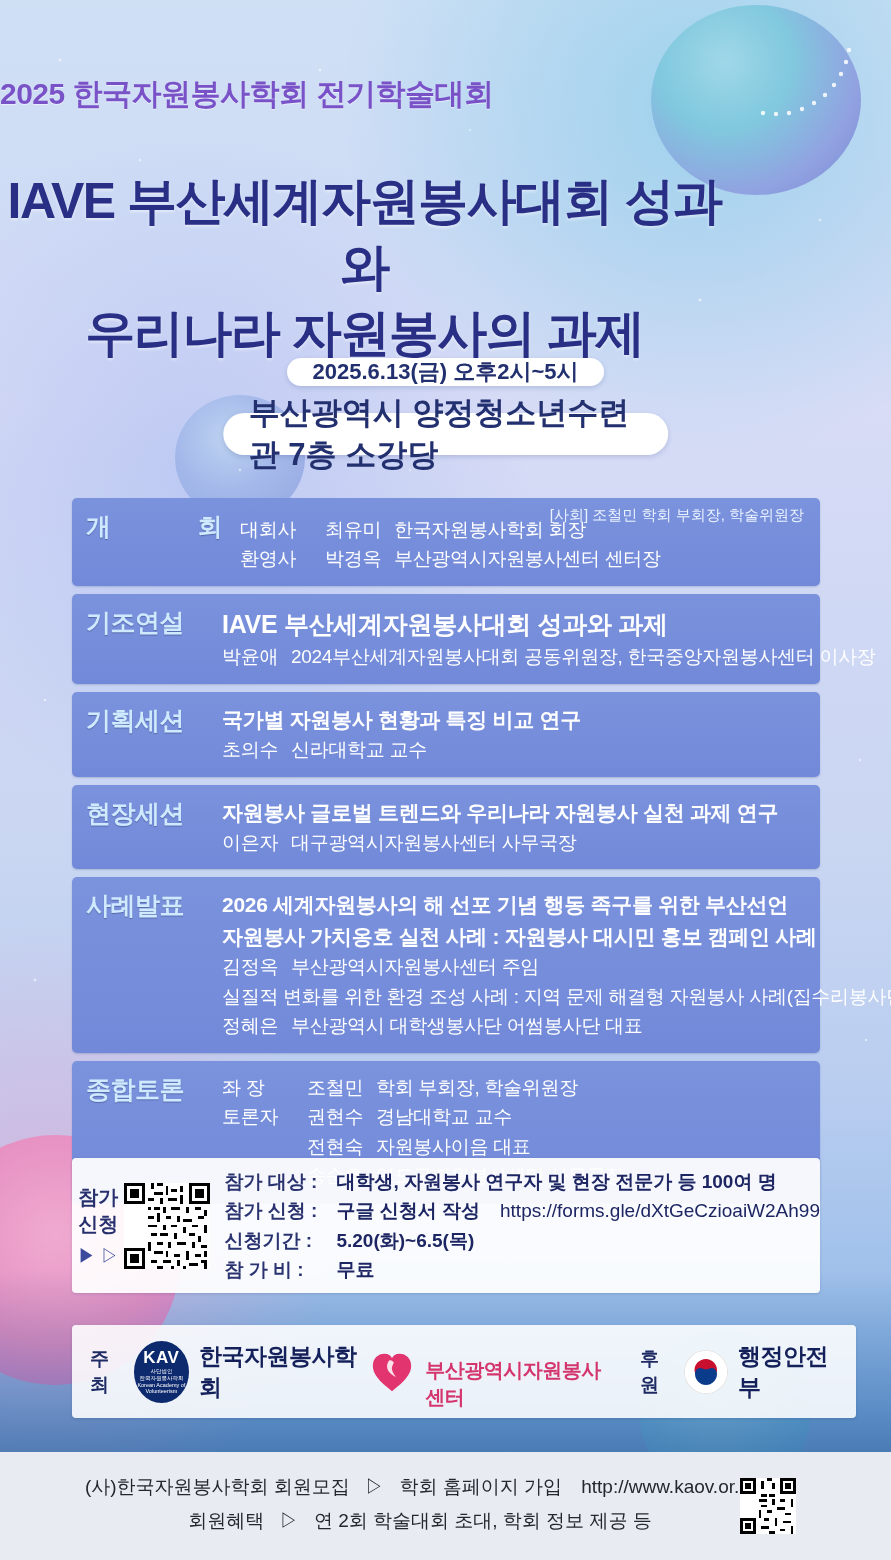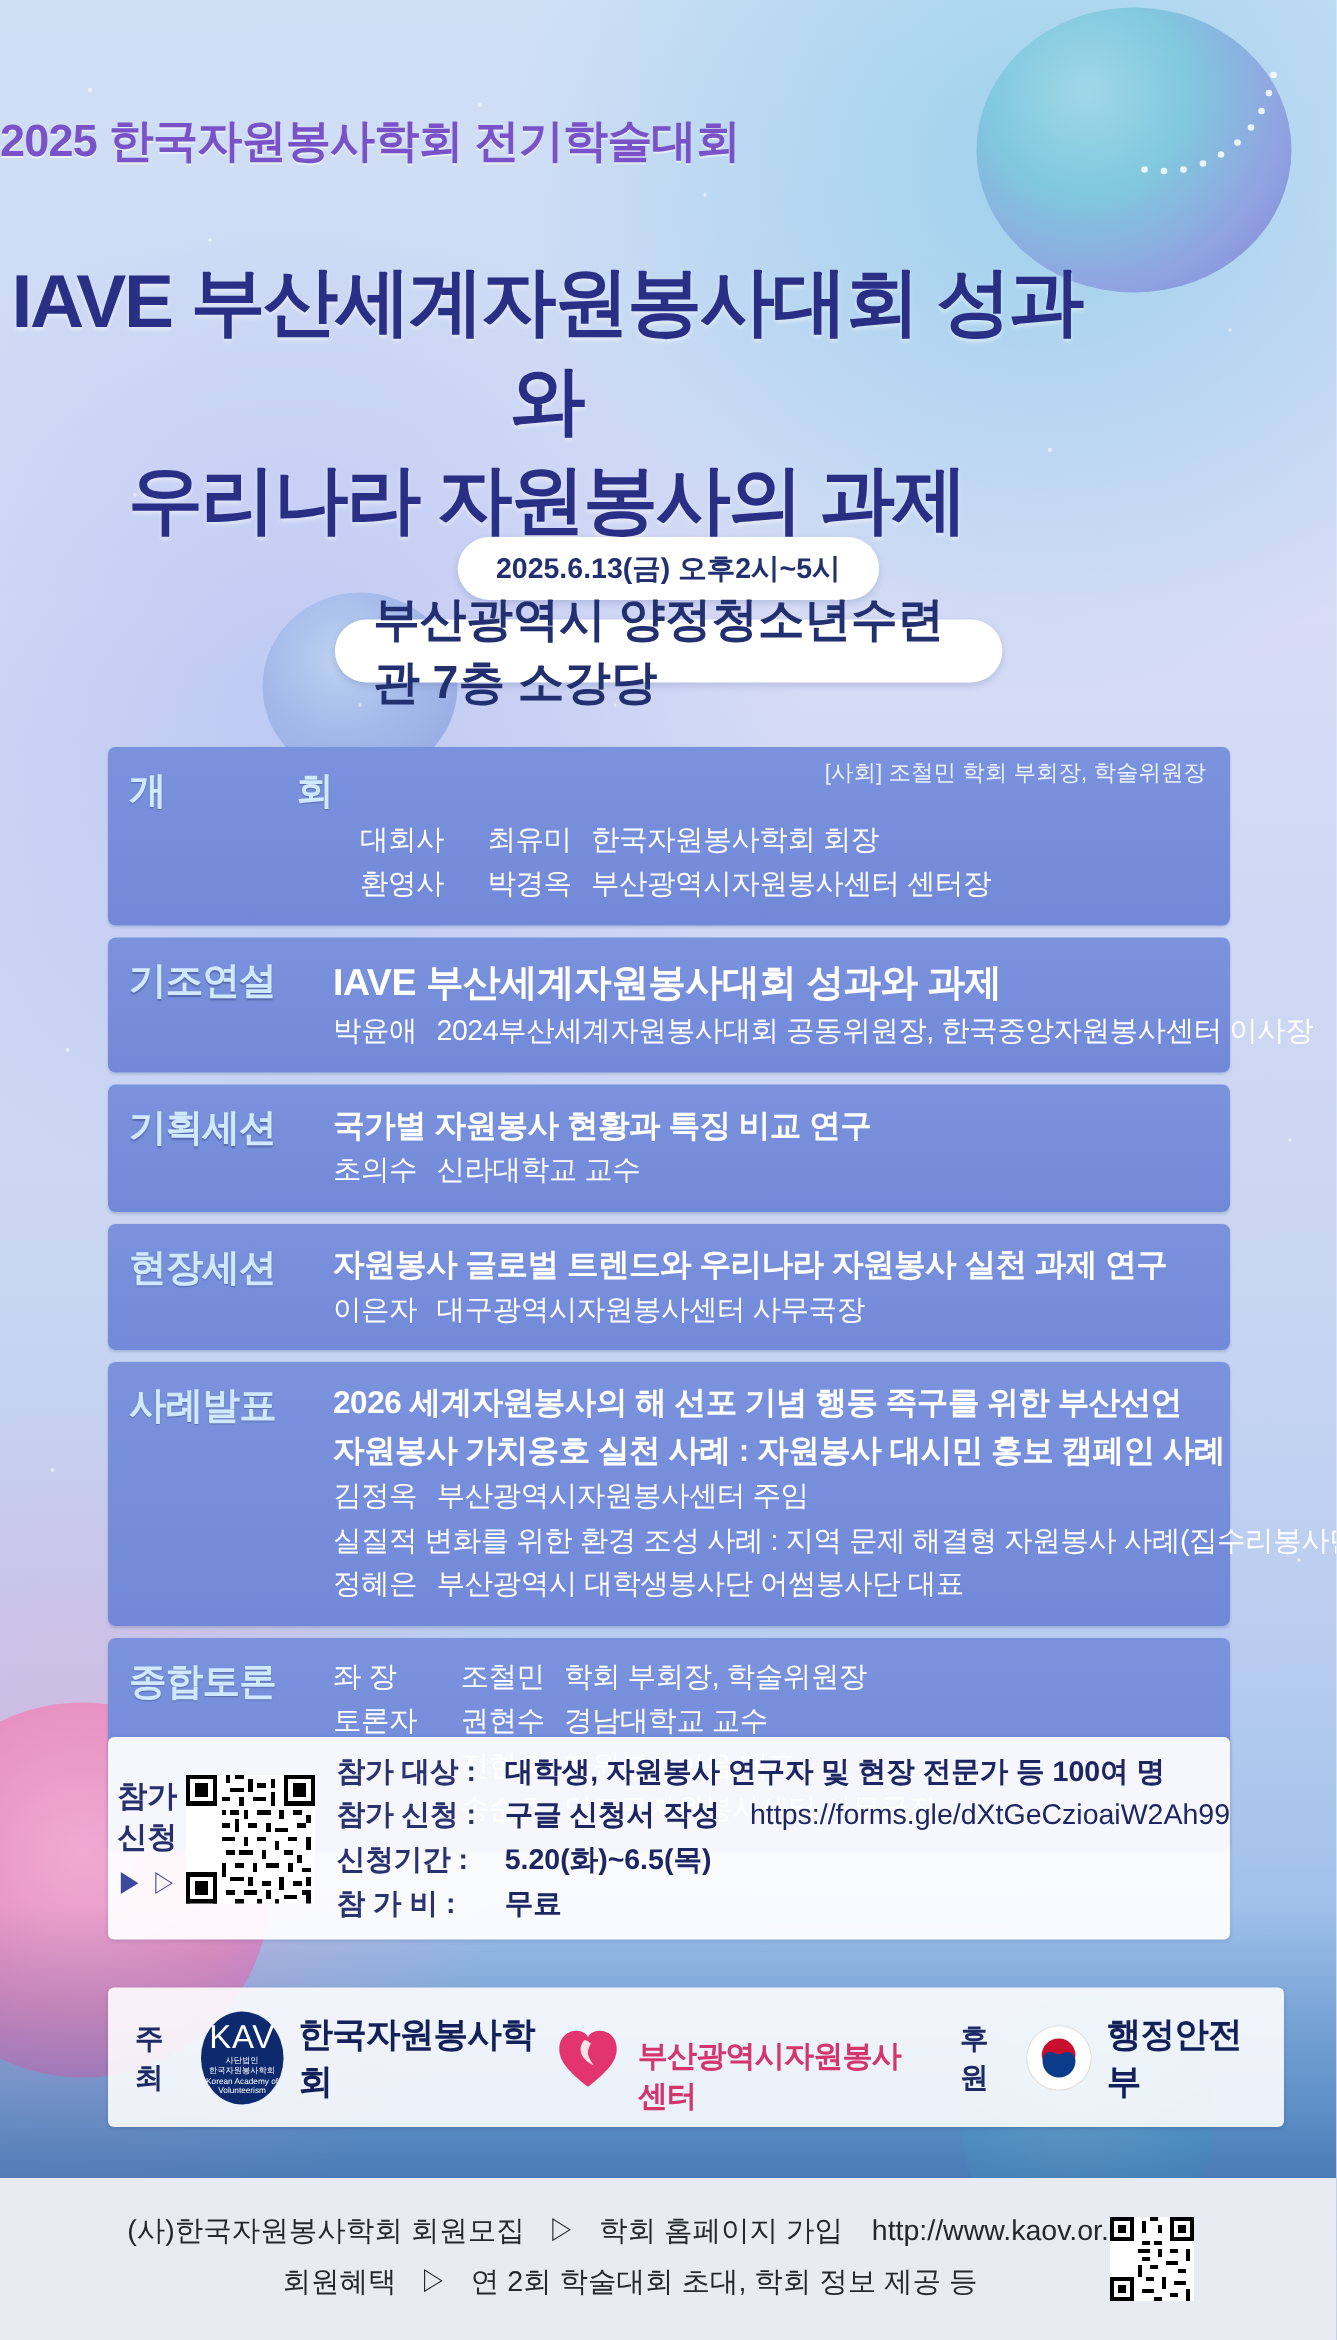--- a/index.html
+++ b/index.html
@@ -44,21 +44,21 @@
     position:absolute;top:168px;left:0;width:729px;text-align:center;
     font-size:50px;font-weight:bold;color:#2a2f86;line-height:1.32;
     letter-spacing:-1.5px;
     text-shadow:0 2px 3px rgba(255,255,255,.45);
   }
   .pill{
     position:absolute;left:50%;transform:translateX(-50%);
     background:#fff;border-radius:30px;display:flex;align-items:center;justify-content:center;
     color:#23306f;font-weight:bold;box-shadow:0 2px 5px rgba(40,60,120,.18);
   }
-  .pill-date{top:358px;height:42px;padding:0 26px;font-size:19px;}
+  .pill-date{top:358px;height:28px;padding:0 26px;font-size:22px;}
   .pill-place{top:413px;height:42px;padding:0 26px;font-size:31px;}
 
   
   .program{position:absolute;left:72px;top:498px;width:748px;}
   .row{
     display:flex;border-radius:5px;margin-bottom:8px;
     background:linear-gradient(180deg,#7b93dd 0%,#7189d8 100%);
     box-shadow:0 1px 2px rgba(30,50,110,.2);
     position:relative;
   }
@@ -100,21 +100,21 @@
     position:absolute;left:72px;top:1325px;width:748px;height:93px;
     background:rgba(255,255,255,.88);border-radius:4px;
     display:flex;align-items:center;justify-content:flex-start;gap:10px;padding:0 18px;
     box-shadow:0 1px 3px rgba(30,50,110,.18);
   }
   .sp-label{font-size:19px;font-weight:bold;color:#1e2a63;}
   .sp-name{font-size:23px;font-weight:bold;color:#14205a;letter-spacing:-0.5px;}
   .sp-name.pink{color:#d4356d;font-size:20px;margin-top:24px;}
   .kav{width:62px;height:62px;border-radius:50%;background:#0e2a6e;color:#fff;
     display:flex;flex-direction:column;align-items:center;justify-content:center;text-align:center;}
-  .kav .k1{font-size:22px;font-weight:normal;letter-spacing:0.5px;}
+  .kav .k1{font-size:17px;font-weight:bold;letter-spacing:0.5px;}
   .kav .k2{font-size:5.5px;line-height:1.25;}
   .heart{width:46px;height:46px;position:relative;flex:none;}
   .gov{width:44px;height:44px;border-radius:50%;background:#fff;position:relative;flex:none;
     box-shadow:inset 0 0 0 1px #e2e2e2;}
 
   
   .footer{
     position:absolute;left:0;bottom:0;width:891px;height:108px;background:#e8ecf2;
   }
   .footer-inner{position:relative;width:891px;height:108px;}
@@ -179,21 +179,21 @@
 
   <div class="program">
 
     <div class="row">
       <div class="tag spread">
         <span>개</span>
         <span>회</span>
       </div>
       <div class="body">
         <div class="moderator">[사회] 조철민  학회 부회장, 학술위원장</div>
-        <div class="line sub" style="margin-top:36px;">
+        <div class="line sub" style="margin-top:5px;">
           <span class="role">대회사</span>
           <span class="nm">최유미</span>
           <span>한국자원봉사학회 회장</span>
         </div>
         <div class="line sub">
           <span class="role">환영사</span>
           <span class="nm">박경옥</span>
           <span>부산광역시자원봉사센터 센터장</span>
         </div>
       </div>

